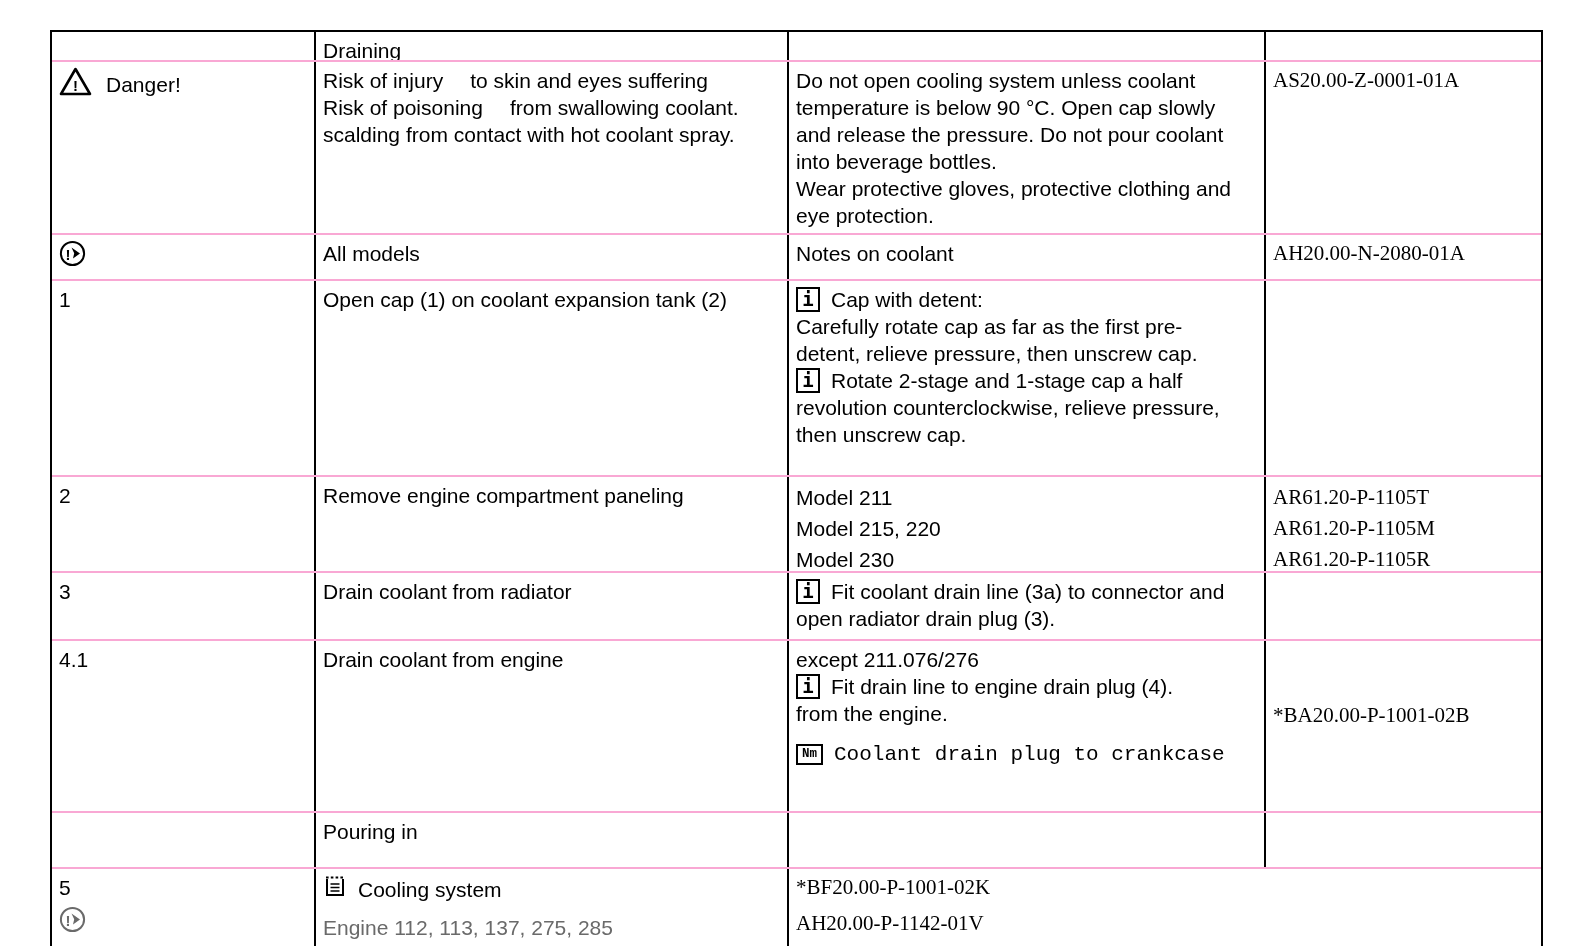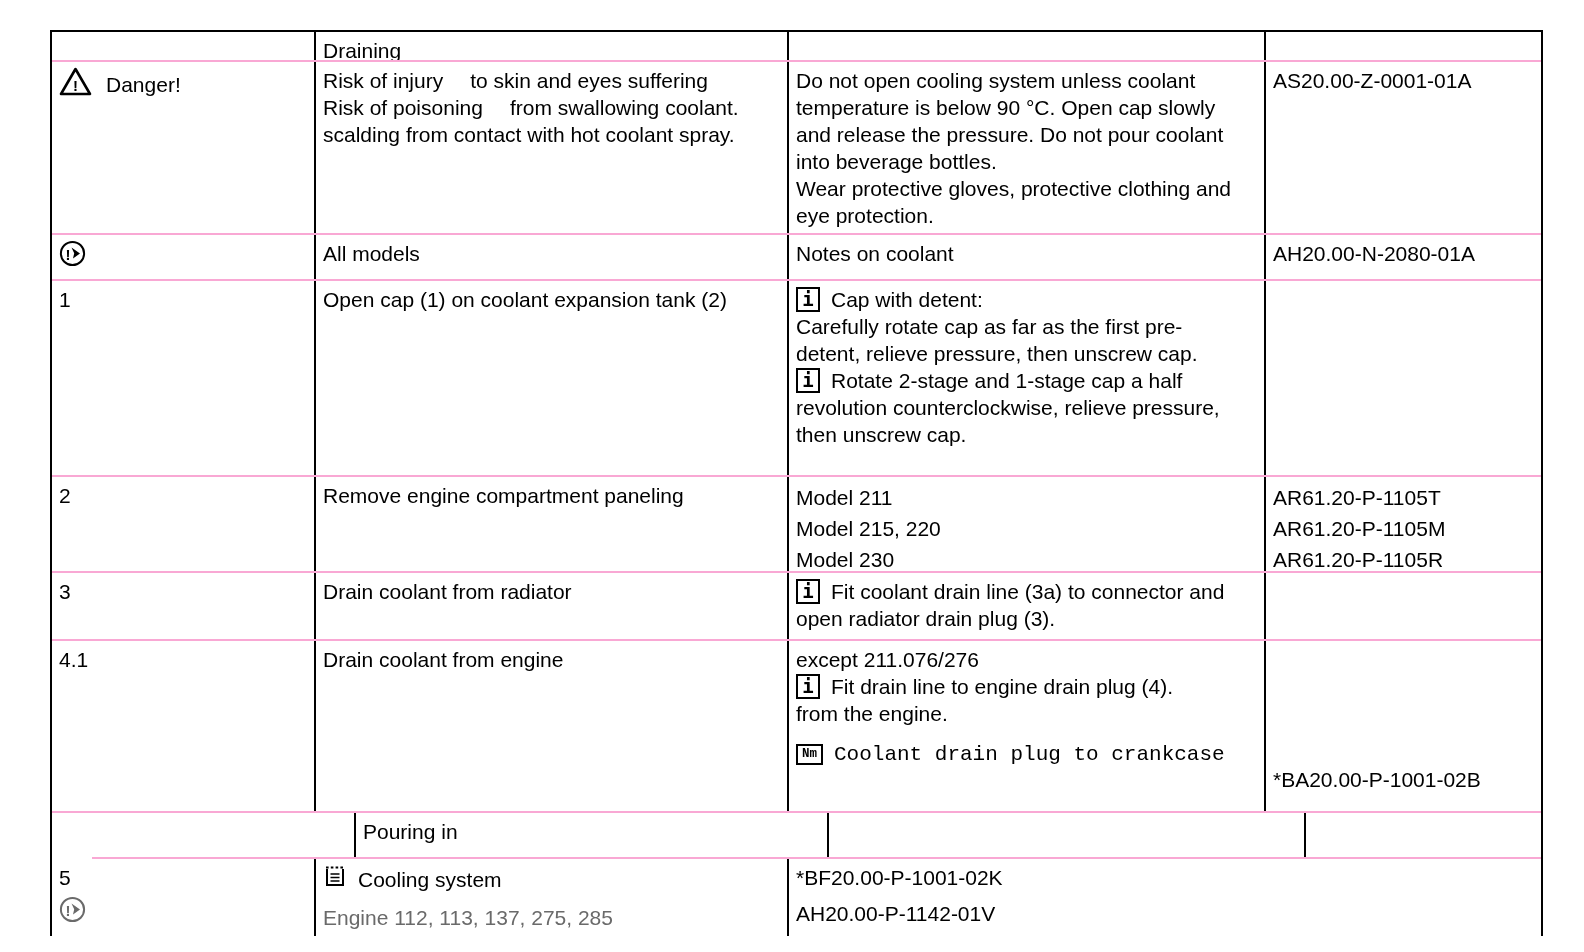--- a/index.html
+++ b/index.html
@@ -17,21 +17,21 @@
         font-size:21px; line-height:27px; }
   .td.c4 { border-right:none; }
 
   .r-draining { height:30px; }
   .r-danger   { height:173px; }
   .r-notes    { height:46px; }
   .r-step1    { height:196px; }
   .r-step2    { height:96px; }
   .r-step3    { height:68px; }
   .r-step41   { height:172px; }
-  .r-pouring  { height:46px;margin-left:40px; }
+  .r-pouring  { height:56px; }
   .r-step5    { height:77px; }
 
   .line { white-space:nowrap; }
   .iline { display:flex; align-items:center; white-space:nowrap; }
   .lead { display:inline-block; padding-right:27px; }
   .spaced .line { line-height:31px; }
   .faded { color:#6a6a6a; }
 
   
   .box-icon {
@@ -39,24 +39,24 @@
     border:2px solid #000; background:#fff; margin-right:11px; flex:0 0 auto;
   }
   .box-icon.info { width:24px; height:25px;
     font-family:"DejaVu Sans Mono","Liberation Mono",monospace;
     font-weight:bold; font-size:19px; }
   .box-icon.nm { width:27px; height:21px; font-weight:bold; font-size:12.5px; }
 
   .svg-icon { display:inline-block; flex:0 0 auto; }
   .danger-head { display:flex; align-items:center; gap:14px; }
   .num-cell { font-size:21px; }
-  .code-line { white-space:nowrap; }
+  .code-line { white-space:nowrap;font-family:Liberation Serif, serif; }
   .mt { margin-top:9px; }
   .torque { margin-top:14px;font-family:Liberation Mono, monospace; }
-  .code-drop { margin-top:120px; }
+  .code-drop { margin-top:56px; }
   .icon-drop { margin-top:5px; }
 </style>
 </head>
 <body>
 
 <div class="doc-table">
 
   <div class="tr r-draining">
     <div class="td c1"></div>
     <div class="td c2">

